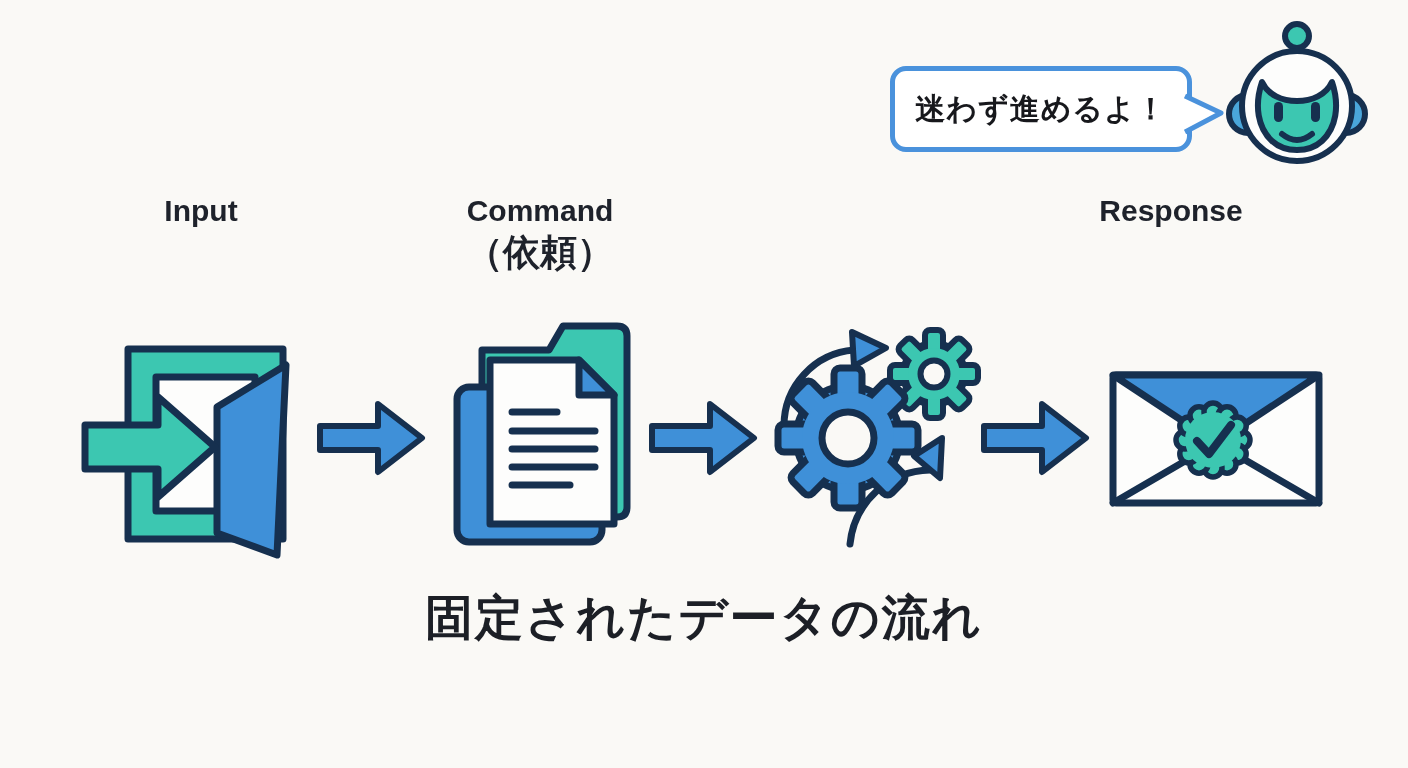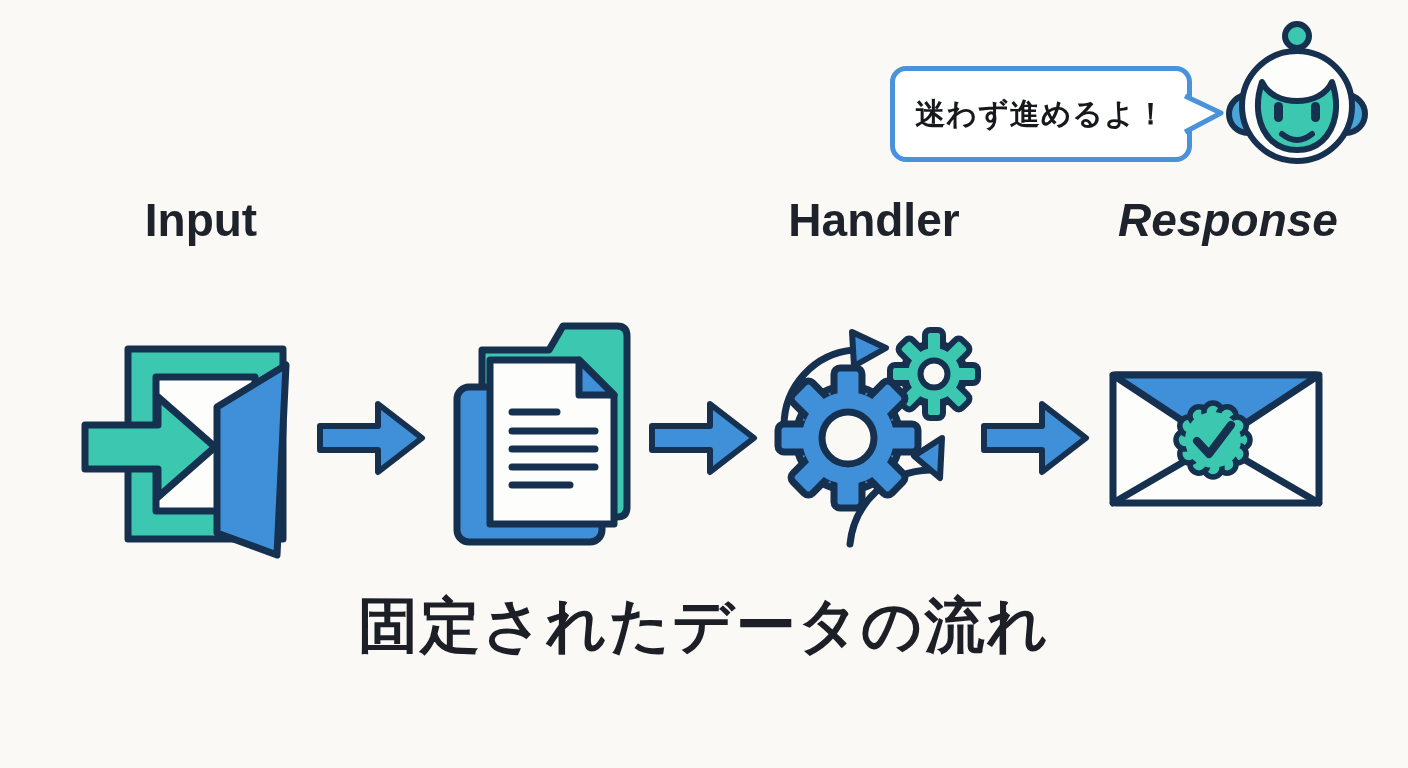--- a/index.html
+++ b/index.html
@@ -16,38 +16,38 @@
   html,body{width:1408px;height:768px;}
   body{
     font-family:"Liberation Sans","DejaVu Sans",sans-serif;
     background:var(--bg);
   }
   .canvas{
     position:relative;width:1408px;height:768px;background:var(--bg);overflow:hidden;
   }
   
   .bubble{
-    position:absolute;left:890px;top:66px;width:302px;height:96px;
+    position:absolute;left:890px;top:66px;width:302px;height:86px;
     background:#fff;border:5px solid var(--bubble);border-radius:16px;
     display:flex;align-items:center;justify-content:center;
   }
   .bubble-text{
     font-size:30px;font-weight:800;color:#17181c;letter-spacing:1px;white-space:nowrap;
   }
   .bubble-tail{position:absolute;left:1184px;top:92px;width:42px;height:44px;}
   
   .stage-label{
     position:absolute;top:193px;width:320px;text-align:center;color:var(--ink);
   }
-  .stage-name{font-size:46px;font-weight:800;line-height:1.2;letter-spacing:0px;}
+  .stage-name{font-size:30px;font-weight:800;line-height:1.2;letter-spacing:0px;}
   .stage-sub{font-size:37px;font-weight:800;line-height:1.3;}
   .lbl-input{left:41px;}
   .lbl-command{left:380px;}
   .lbl-handler{left:714px;}
-  .lbl-response{left:1068px;font-style:italic;}
+  .lbl-response{left:1011px;}
   
   .icon-abs{position:absolute;}
   .door-pos{left:73px;top:337px;}
   .docs-pos{left:437px;top:312px;}
   .gears-pos{left:758px;top:326px;}
   .env-pos{left:1108px;top:370px;}
   .arrow1-pos{left:316px;top:396px;}
   .arrow2-pos{left:648px;top:396px;}
   .arrow3-pos{left:980px;top:396px;}
   .robot-pos{left:1222px;top:6px;}
@@ -59,21 +59,21 @@
   .fill-bg{fill:var(--bg);}
   .st{stroke:var(--navy);stroke-linejoin:round;stroke-linecap:round;}
   .w7{stroke-width:7;}
   .w6{stroke-width:6;}
   .w55{stroke-width:5.5;}
   .nostroke{stroke:none;}
   .line{fill:none;stroke:var(--navy);stroke-linecap:round;}
   
   .caption{
     position:absolute;left:0;top:586px;width:1408px;text-align:center;
-    font-size:60px;font-weight:800;color:#1c1f26;letter-spacing:2px;
+    font-size:48px;font-weight:800;color:#1c1f26;letter-spacing:2px;
   }
 </style>
 </head>
 <body>
 
 <div class="canvas">
 
   <div class="bubble">
     <span class="bubble-text">迷わず進めるよ！</span>
   </div>
@@ -90,22 +90,25 @@
     <path d="M40,76 C32,100 36,122 50,135 C63,147 87,147 100,135 C114,122 118,100 110,76
              C104,89 90,95 75,95 C60,95 46,89 40,76 Z" class="fill-teal st w6"></path>
     <rect x="52" y="96" width="9" height="20" rx="4.5" fill="#16304f"></rect>
     <rect x="89" y="96" width="9" height="20" rx="4.5" fill="#16304f"></rect>
     <path d="M60,128 Q75,140 90,128" class="line w6"></path>
   </svg>
 
   <div class="stage-label lbl-input">
     <div class="stage-name">Input</div>
   </div>
+  <div class="stage-label lbl-command">
+    <div class="stage-name">Command</div>
+    <div class="stage-sub">（依頼）</div>
+  </div>
   <div class="stage-label lbl-handler">
-    <div class="stage-name">Handler</div>
   </div>
   <div class="stage-label lbl-response">
     <div class="stage-name">Response</div>
   </div>
 
   <svg class="icon-abs door-pos" width="250" height="225" viewBox="0 0 250 225">
     <rect x="55" y="12" width="155" height="190" class="fill-teal st w7"></rect>
     <rect x="83" y="40" width="99" height="134" class="fill-paper st w7"></rect>
     <polygon points="144,70 213,28 204,218 144,196" class="fill-blue st w7"></polygon>
     <polygon points="12,88 85,88 85,60 142,110 85,160 85,132 12,132" class="fill-teal st w7"></polygon>

